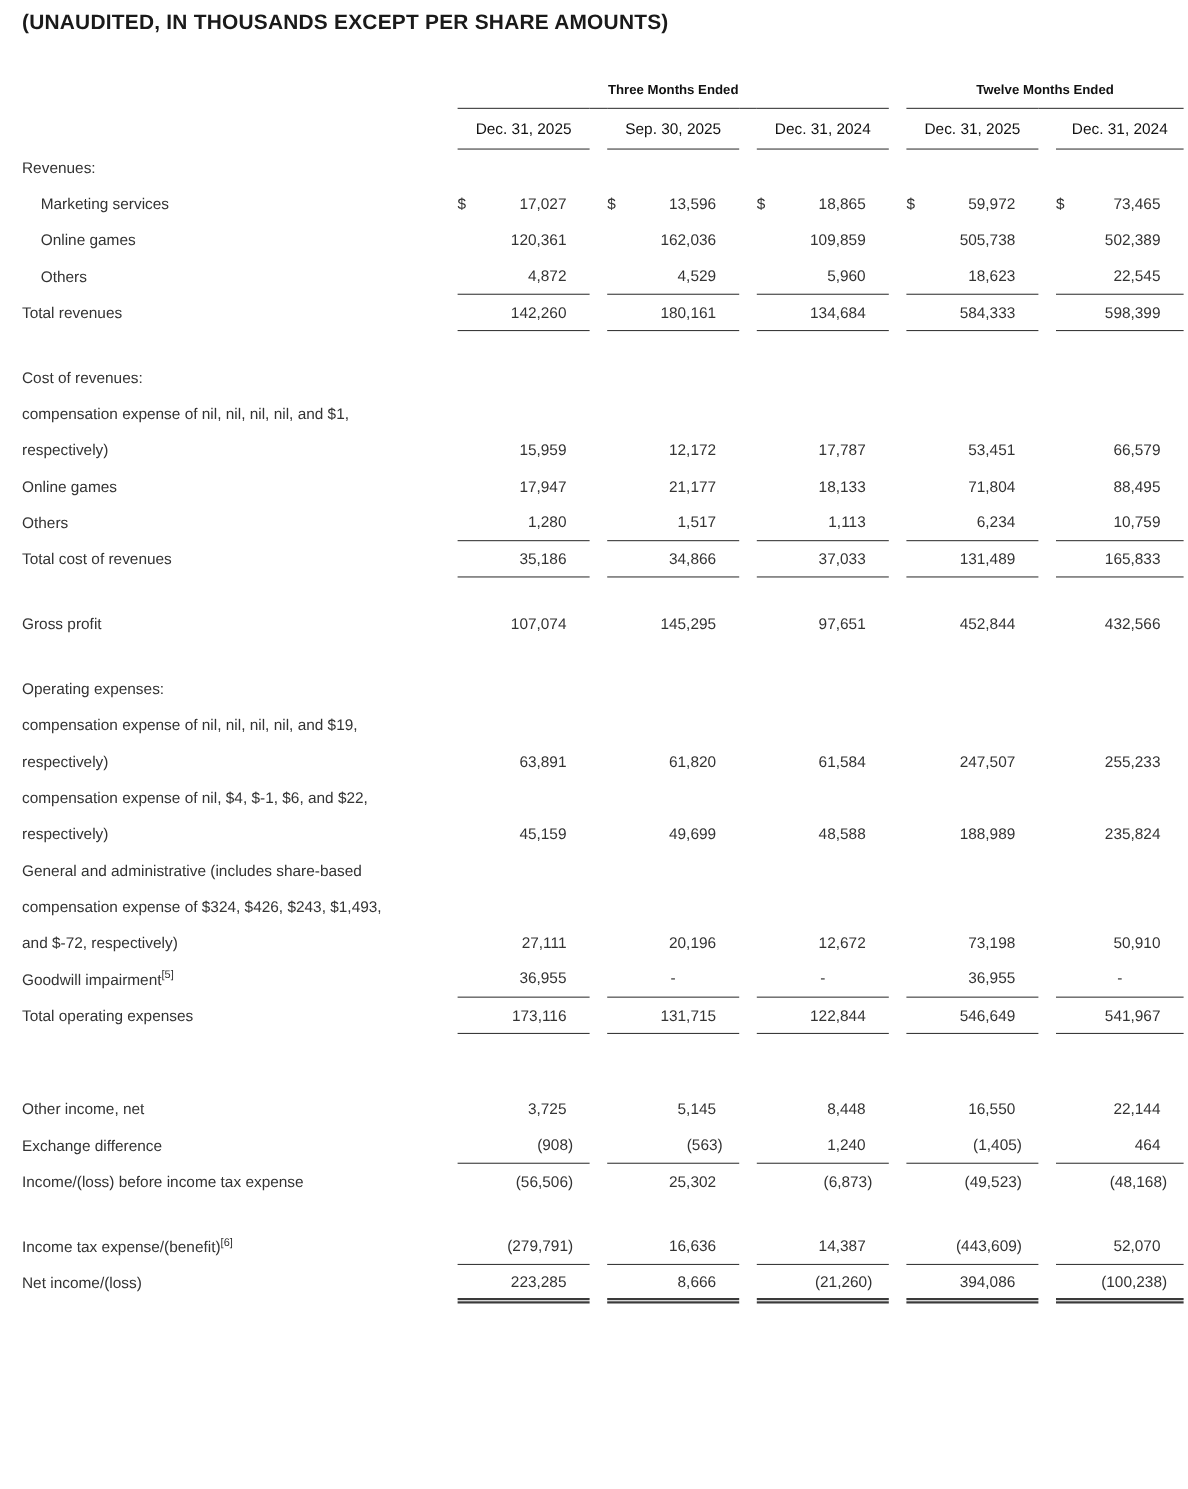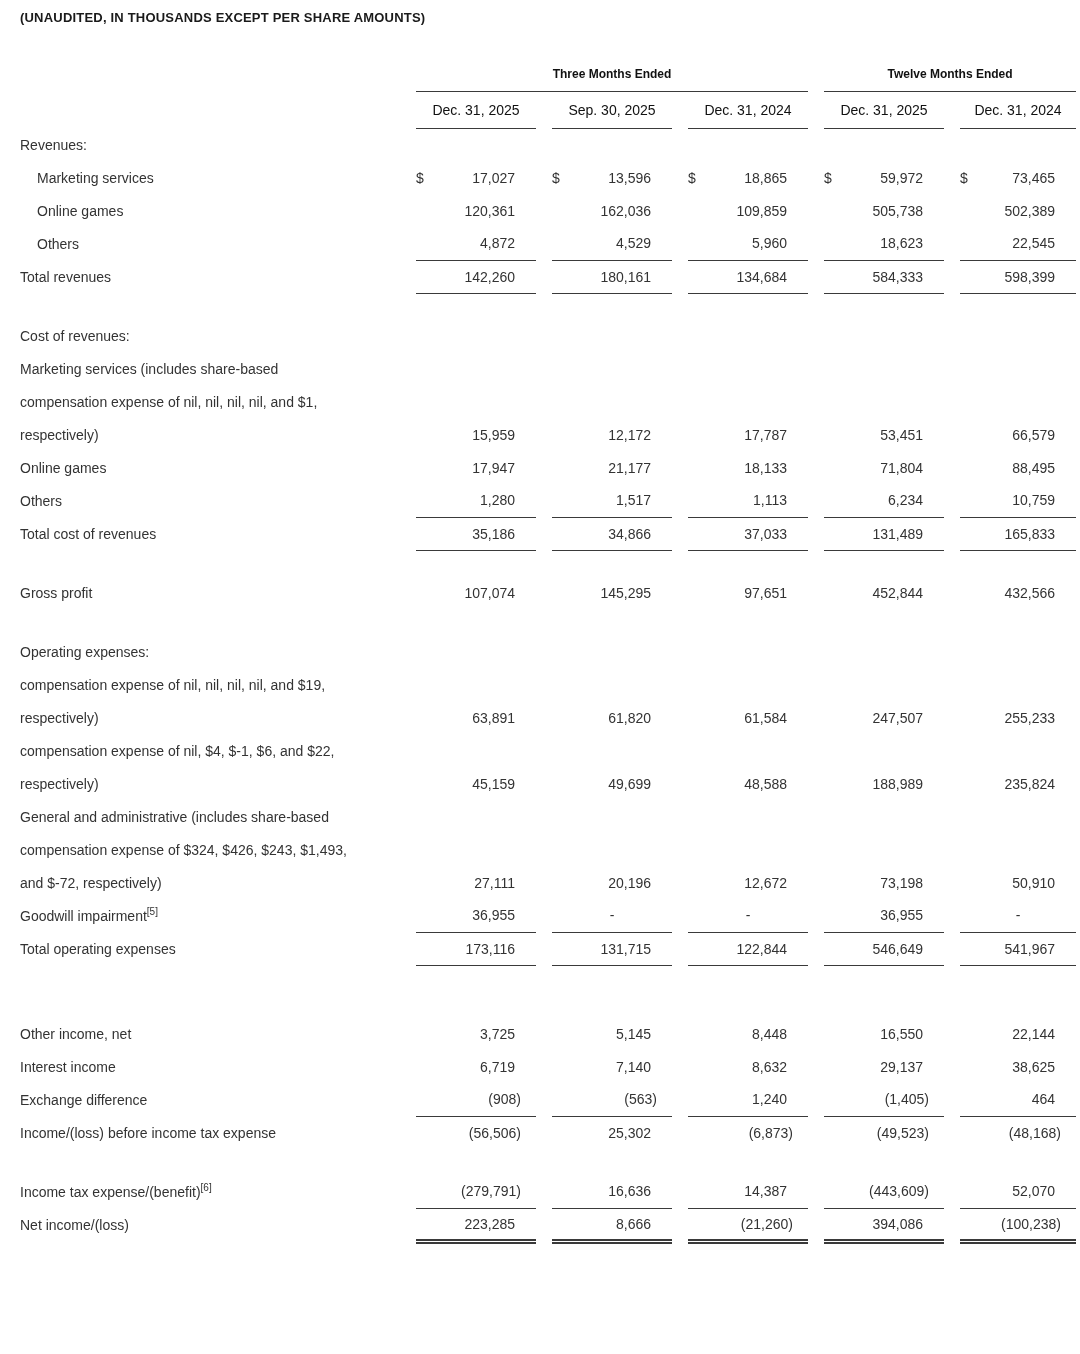--- a/index.html
+++ b/index.html
@@ -9,21 +9,21 @@
   .sheet {
     width: 1080px;
     height: 1354px;
     background: #ffffff;
     padding: 10px 0 0 20px;
     overflow: hidden;
     position: relative;
   }
 
   .title {
-    font-size: 13px;
+    font-size: 19px;
     font-weight: bold;
     color: #1a1a1a;
     letter-spacing: 0.2px;
     white-space: nowrap;
   }
 
   table.fin {
     border-collapse: collapse;
     table-layout: fixed;
     margin-top: 32px;
@@ -179,23 +179,20 @@
           <td></td>
           <td class="num bt bb"><span>598,399</span></td>
         </tr>
         <tr class="spacer">
           <td colspan="10"></td>
         </tr>
         <tr class="r">
           <td class="label" colspan="10">Cost of revenues:</td>
         </tr>
         <tr class="r">
-          <td class="label" colspan="10">Marketing services (includes share-based</td>
-        </tr>
-        <tr class="r">
           <td class="label" colspan="10">compensation expense of nil, nil, nil, nil, and $1,</td>
         </tr>
         <tr class="r">
           <td class="label">respectively)</td>
           <td class="num"><span>15,959</span></td>
           <td></td>
           <td class="num"><span>12,172</span></td>
           <td></td>
           <td class="num"><span>17,787</span></td>
           <td></td>
@@ -342,32 +339,20 @@
           <td class="label">Other income, net</td>
           <td class="num"><span>3,725</span></td>
           <td></td>
           <td class="num"><span>5,145</span></td>
           <td></td>
           <td class="num"><span>8,448</span></td>
           <td></td>
           <td class="num"><span>16,550</span></td>
           <td></td>
           <td class="num"><span>22,144</span></td>
-        </tr>
-        <tr class="r">
-          <td class="label">Interest income</td>
-          <td class="num"><span>6,719</span></td>
-          <td></td>
-          <td class="num"><span>7,140</span></td>
-          <td></td>
-          <td class="num"><span>8,632</span></td>
-          <td></td>
-          <td class="num"><span>29,137</span></td>
-          <td></td>
-          <td class="num"><span>38,625</span></td>
         </tr>
         <tr class="r">
           <td class="label">Exchange difference</td>
           <td class="num neg"><span>(908)</span></td>
           <td></td>
           <td class="num neg"><span>(563)</span></td>
           <td></td>
           <td class="num"><span>1,240</span></td>
           <td></td>
           <td class="num neg"><span>(1,405)</span></td>

